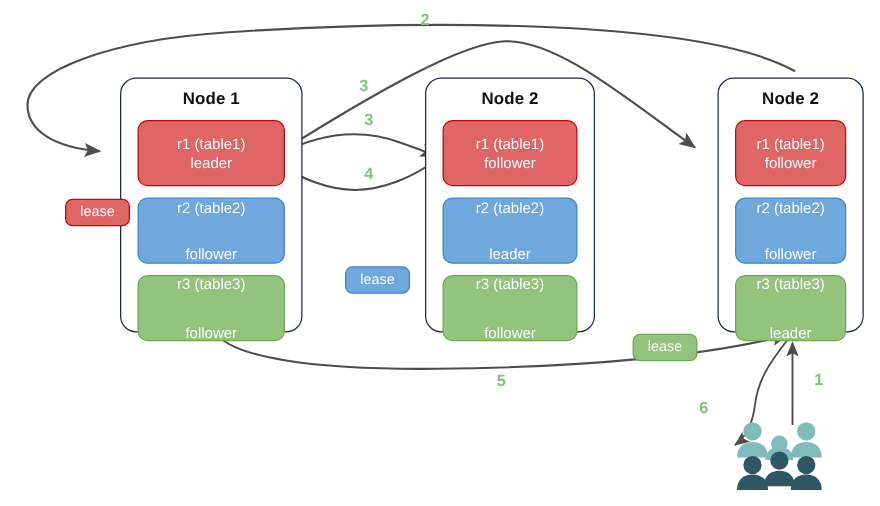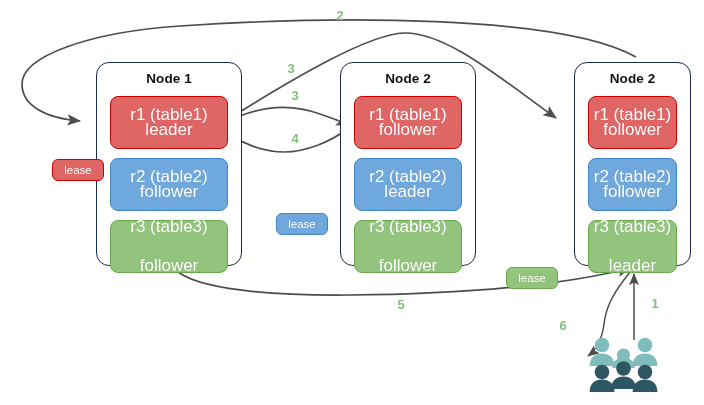--- a/index.html
+++ b/index.html
@@ -48,30 +48,30 @@
     left: 13px;
     right: 13px;
     height: 53px;
     box-sizing: border-box;
     border-radius: 8px;
     display: flex;
     flex-direction: column;
     align-items: center;
     justify-content: center;
     color: #ffffff;
-    font-size: 17px;
+    font-size: 12px;
     line-height: 14.5px;
     text-shadow: 0 0 1px rgba(0,0,0,0.12);
   }
   .replica .ln { display: block; }
   .rep-red   { background: #e06666; border: 1.4px solid #cc0000; }
   .rep-blue  { background: #6fa8dc; border: 1.4px solid #3d85c6; }
   .rep-green { background: #93c47d; border: 1.4px solid #6aa84f; gap: 24px; }
   .r1 { top: 33px; }
-  .r2 { top: 95px; }
+  .r2 { top: 95px; justify-content: space-between; }
   .r3 { top: 157px; }
 
   
   .lease {
     position: absolute;
     box-sizing: border-box;
     border-radius: 6px;
     display: flex;
     align-items: center;
     justify-content: center;

